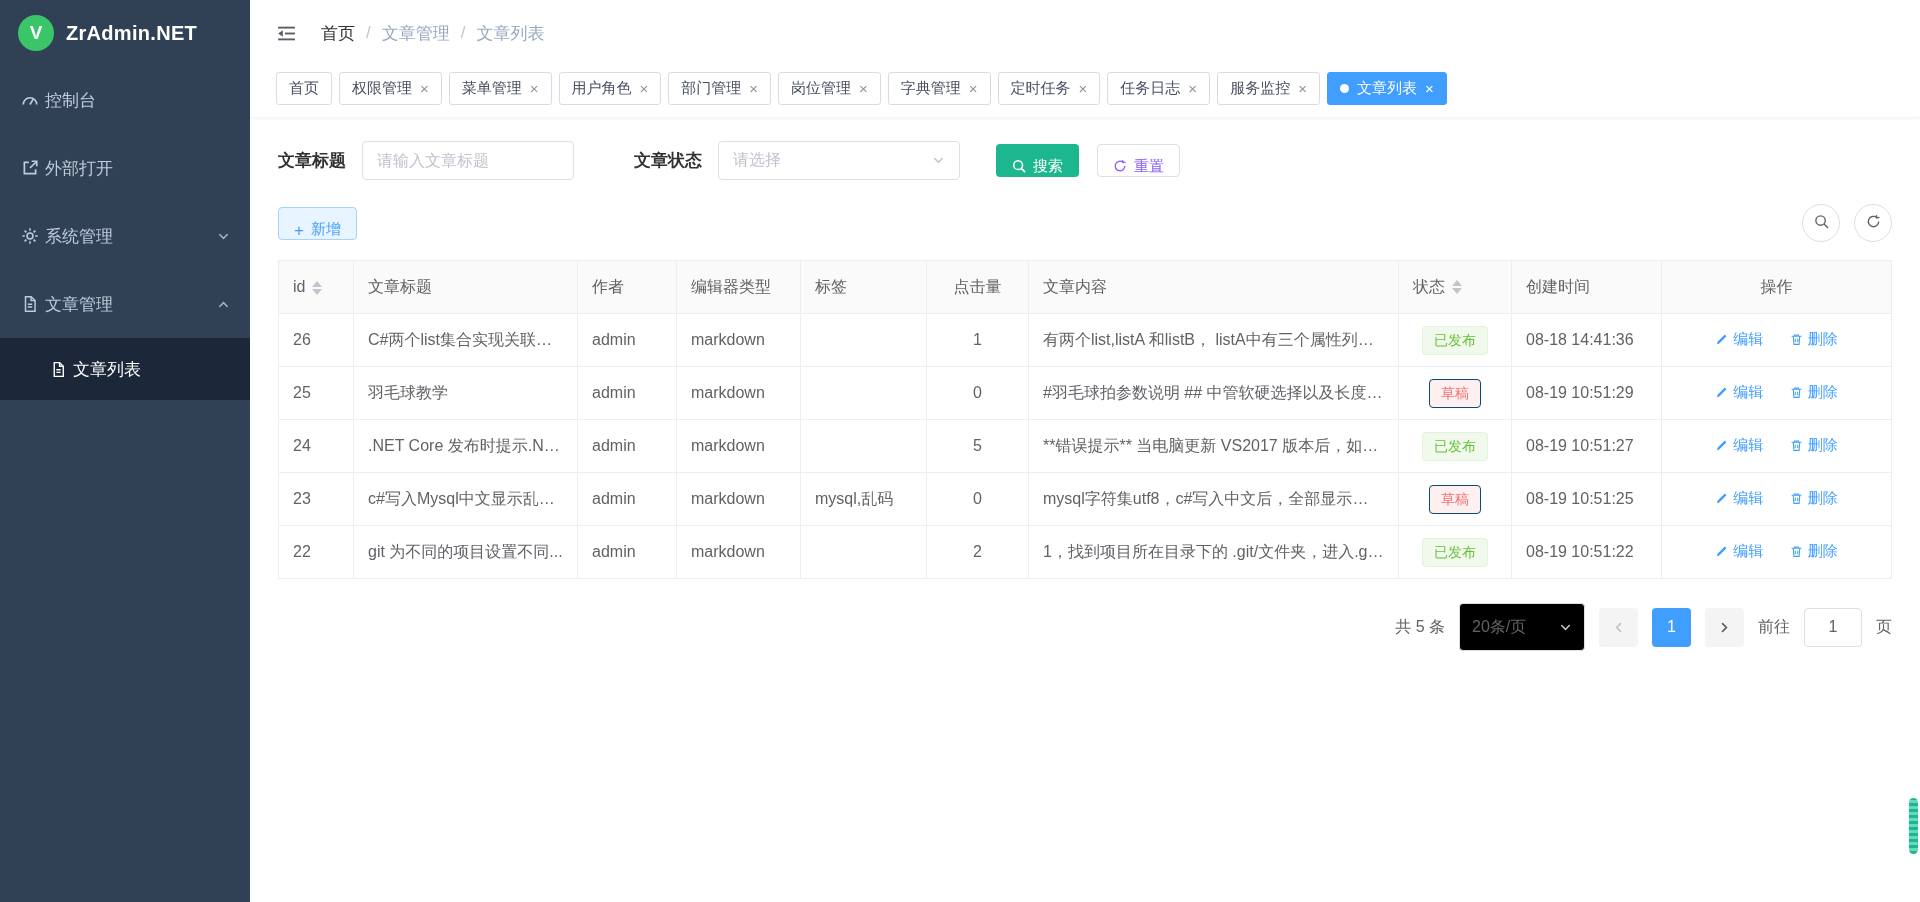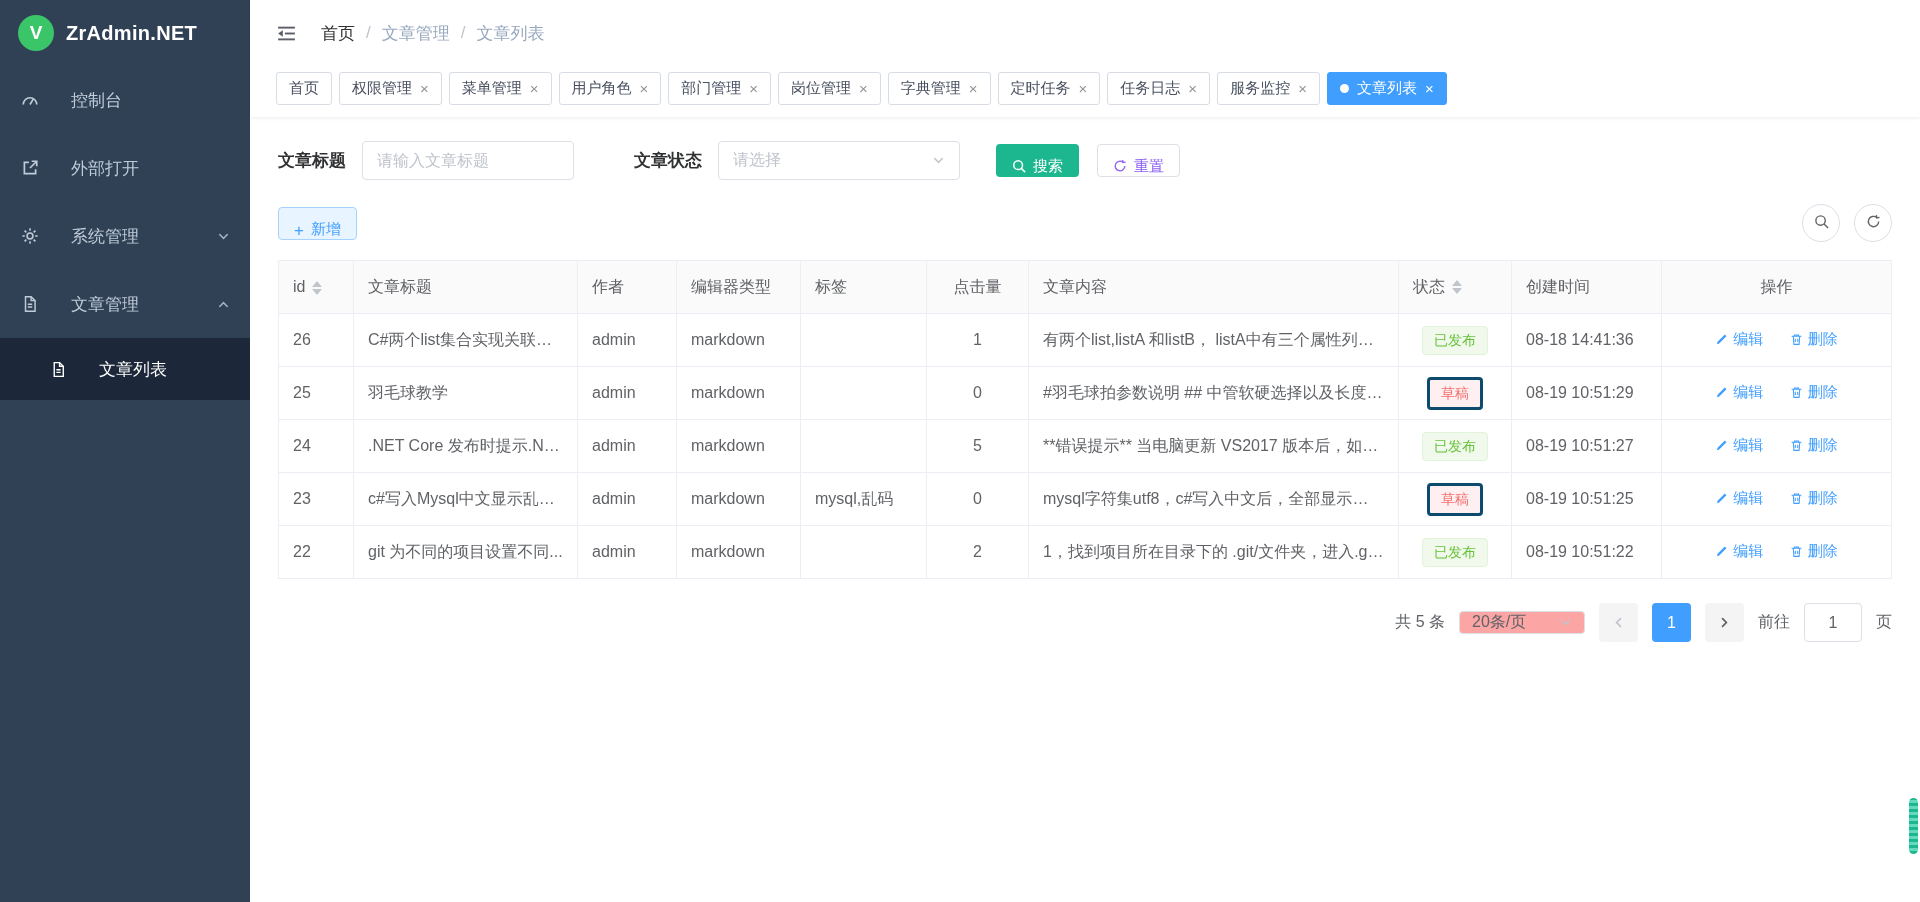--- a/index.html
+++ b/index.html
@@ -9,21 +9,21 @@
     font-size:16px; color:#606266; background:#fff; overflow:hidden;
   }
   .app { display:flex; width:1920px; height:902px; position:relative; }
 
   
   .sidebar { width:250px; height:100%; background:#304156; flex-shrink:0; color:#bfcbd9; }
   .logo { height:66px; display:flex; align-items:center; gap:12px; padding-left:18px; }
   .logo-circle { width:36px; height:36px; border-radius:50%; background:#3ac569; color:#fff;
     font-weight:bold; display:flex; align-items:center; justify-content:center; font-size:19px; }
   .logo-text { color:#fff; font-size:20px; font-weight:bold; letter-spacing:.3px; }
-  .menu-item { height:68px; display:flex; align-items:center; padding:0 20px; gap:31px;
+  .menu-item { height:68px; display:flex; align-items:center; padding:0 20px; gap:5px;
     font-size:17px; cursor:pointer; }
   .mi-icon { width:20px; height:20px; display:flex; align-items:center; justify-content:center; flex-shrink:0; }
   .mi-arrow { margin-left:auto; display:flex; color:#a3b1c2; }
   .mi-arrow.up svg { transform:rotate(180deg); }
   .submenu { background:#1f2d3d; }
   .submenu .menu-item { padding-left:48px; height:62px; }
   .menu-item.active { background:#1c2839; color:#fff; }
 
   
   .main { flex:1; display:flex; flex-direction:column; min-width:0; }
@@ -86,30 +86,30 @@
     text-align:left; overflow:hidden; white-space:nowrap; text-overflow:ellipsis; }
   th { color:#606266; font-weight:normal; background:#fafafa; }
   td { color:#606266; }
   .col-center { text-align:center; }
   .sort { display:inline-flex; flex-direction:column; margin-left:7px; vertical-align:middle; cursor:pointer; }
   .sort i { width:0; height:0; border-left:5px solid transparent; border-right:5px solid transparent; display:block; }
   .sort .up { border-bottom:6px solid #c0c4cc; margin-bottom:2px; }
   .sort .down { border-top:6px solid #c0c4cc; }
   .badge { display:inline-block; padding:3px 11px; font-size:14px; border-radius:4px; line-height:1.5; }
   .badge.published { color:#67c23a; background:#f0f9eb; border:1px solid #e1f3d8; }
-  .badge.draft { color:#f56c6c; background:#fef0f0; border:3px solid #0c4a6e; }
+  .badge.draft { color:#f56c6c; background:#fef0f0; border:1px solid #0c4a6e; }
   .op-link { color:#409eff; display:inline-flex; align-items:center; gap:5px; font-size:15px;
     margin:0 11px; cursor:pointer; }
 
   
   .pagination { display:flex; align-items:center; justify-content:flex-end; gap:14px;
     margin-top:24px; font-size:16px; color:#606266; }
-  .page-size { width:126px; height:23px; border:1px solid #dcdfe6; border-radius:4px;
+  .page-size { width:126px; height:48px; border:1px solid #dcdfe6; border-radius:4px;
     display:flex; align-items:center; justify-content:space-between; padding:0 12px;
-    cursor:pointer; background:#fca5a5; }
+    cursor:pointer; background:#000000; }
   .pager-btn { width:39px; height:39px; background:#f4f4f5; border-radius:4px; display:flex;
     align-items:center; justify-content:center; cursor:pointer; }
   .pager-btn.prev { color:#c0c4cc; }
   .pager-btn.next { color:#606266; }
   .pager-num { width:39px; height:39px; background:#409eff; color:#fff; border-radius:4px;
     display:flex; align-items:center; justify-content:center; cursor:pointer; }
   .goto-input { width:58px; height:39px; border:1px solid #dcdfe6; border-radius:4px;
     text-align:center; font-size:16px; color:#606266; outline:none;
     font-family:"Liberation Sans","DejaVu Sans",sans-serif; }
 

